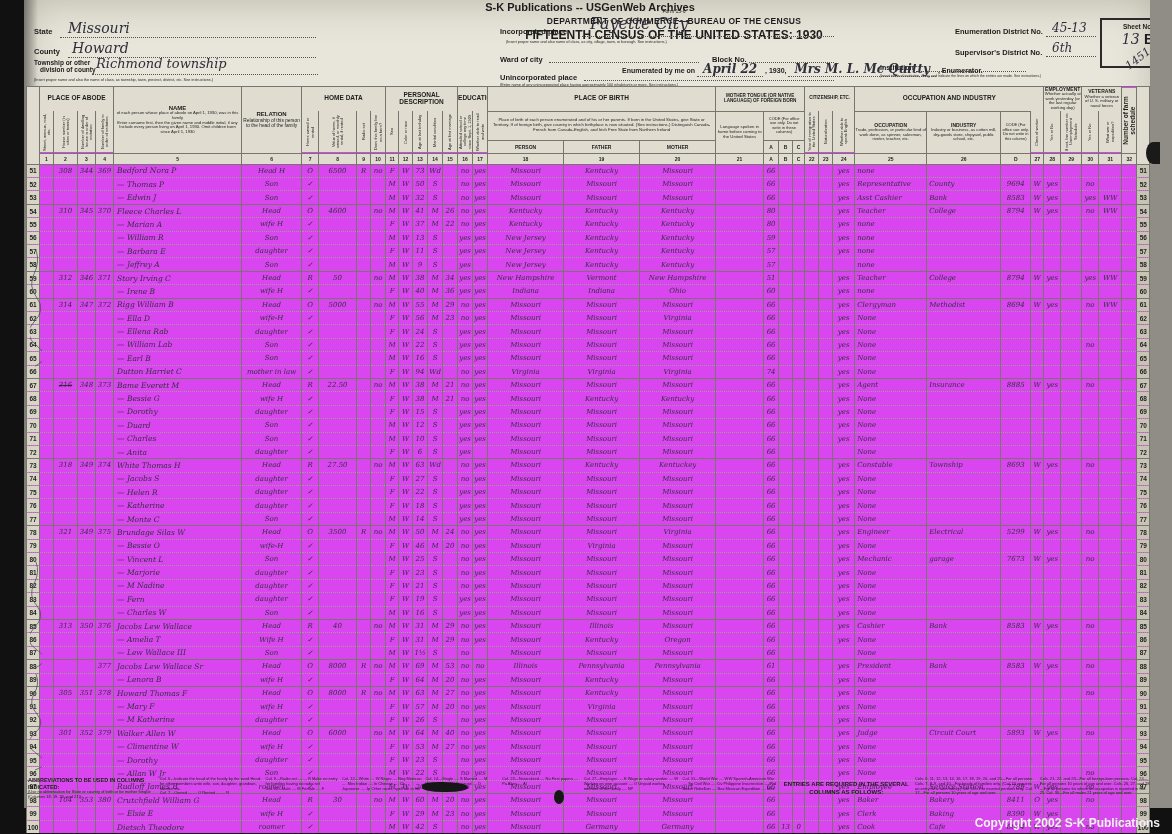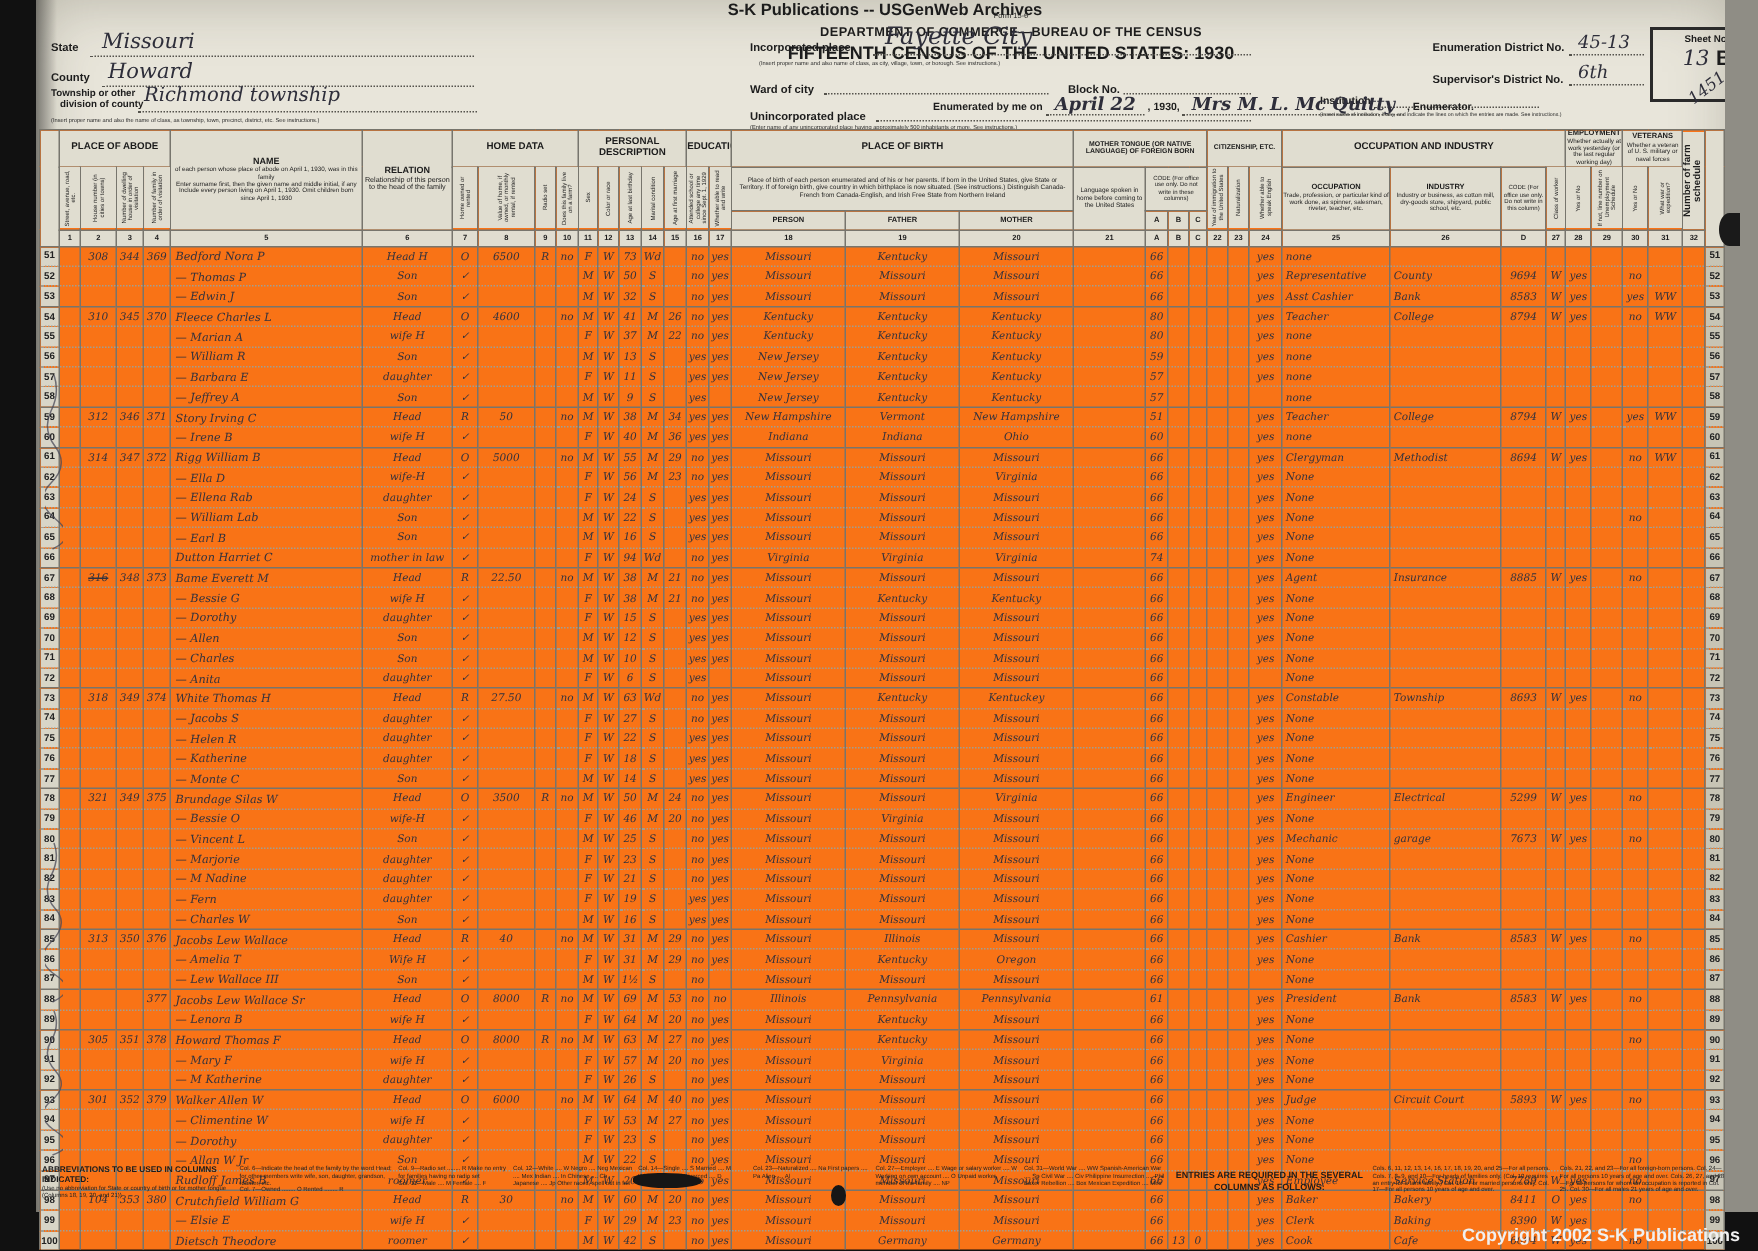--- a/index.html
+++ b/index.html
@@ -25,21 +25,21 @@
   .hwp{position:absolute;}
   .dotline{position:absolute;border-bottom:1px dotted #55534c;}
   .sheetbox{position:absolute;left:1076px;top:18px;width:72px;height:46px;border:2px solid #2a2a2a;text-align:center;}
   .sheetbox .cap{font-size:6.5px;font-weight:bold;margin-top:3px;}
   .sheetval{font-size:14px;}
   .sheetletter{font-weight:bold;font-size:14px;font-family:"Liberation Sans",sans-serif;font-style:normal;}
   .slant{transform:rotate(-38deg);font-size:11px;}
   .enumline{position:absolute;left:598px;top:62px;width:470px;font-size:7px;font-weight:bold;white-space:nowrap;}
   .enumline .hw{font-size:12px;border-bottom:1px dotted #55534c;padding:0 6px;}
   
-  table{position:absolute;left:2px;top:86px;border-collapse:collapse;table-layout:fixed;width:1123px;background:#f97316;}
+  table{position:absolute;left:2px;top:86px;border-collapse:collapse;table-layout:fixed;width:1123px;background:#d946ef;}
   th,td{border:1px solid #77756d;padding:0;overflow:hidden;vertical-align:middle;}
   thead th{background:#e0ddd0;font-family:"Liberation Sans",sans-serif;}
   tr.g th{font-size:6.5px;font-weight:bold;height:20px;line-height:1.05;}
   tr.g th .t, th .t{display:block;font-size:4.2px;font-weight:normal;line-height:1.1;}
   tr.s th{height:26px;}
   tr.s3 th{height:12px;font-size:5px;font-weight:bold;}
   .vh{writing-mode:vertical-rl;transform:rotate(180deg);font-size:4px;font-weight:normal;
       line-height:1.05;text-align:center;max-height:38px;padding:1px 0;}
   .tiny{font-size:4px;font-weight:normal;line-height:1.1;padding:1px;}
   .pobdesc{font-size:4.3px;font-weight:normal;line-height:1.15;padding:1px 3px;text-align:center;}
@@ -1050,21 +1050,21 @@
             <td class="c34"></td>
             <td class="c35"></td>
             <td class="ln lnr">69</td>
           </tr>
           <tr>
             <td class="ln">70</td>
             <td class="c0"></td>
             <td class="c1"></td>
             <td class="c2"></td>
             <td class="c3"></td>
-            <td class="c4 nm">— Allen</td>
+            <td class="c4 nm">— Duard</td>
             <td class="c5">Son</td>
             <td class="c6">✓</td>
             <td class="c7"></td>
             <td class="c8"></td>
             <td class="c9"></td>
             <td class="c10">M</td>
             <td class="c11">W</td>
             <td class="c12">12</td>
             <td class="c13">S</td>
             <td class="c14"></td>

